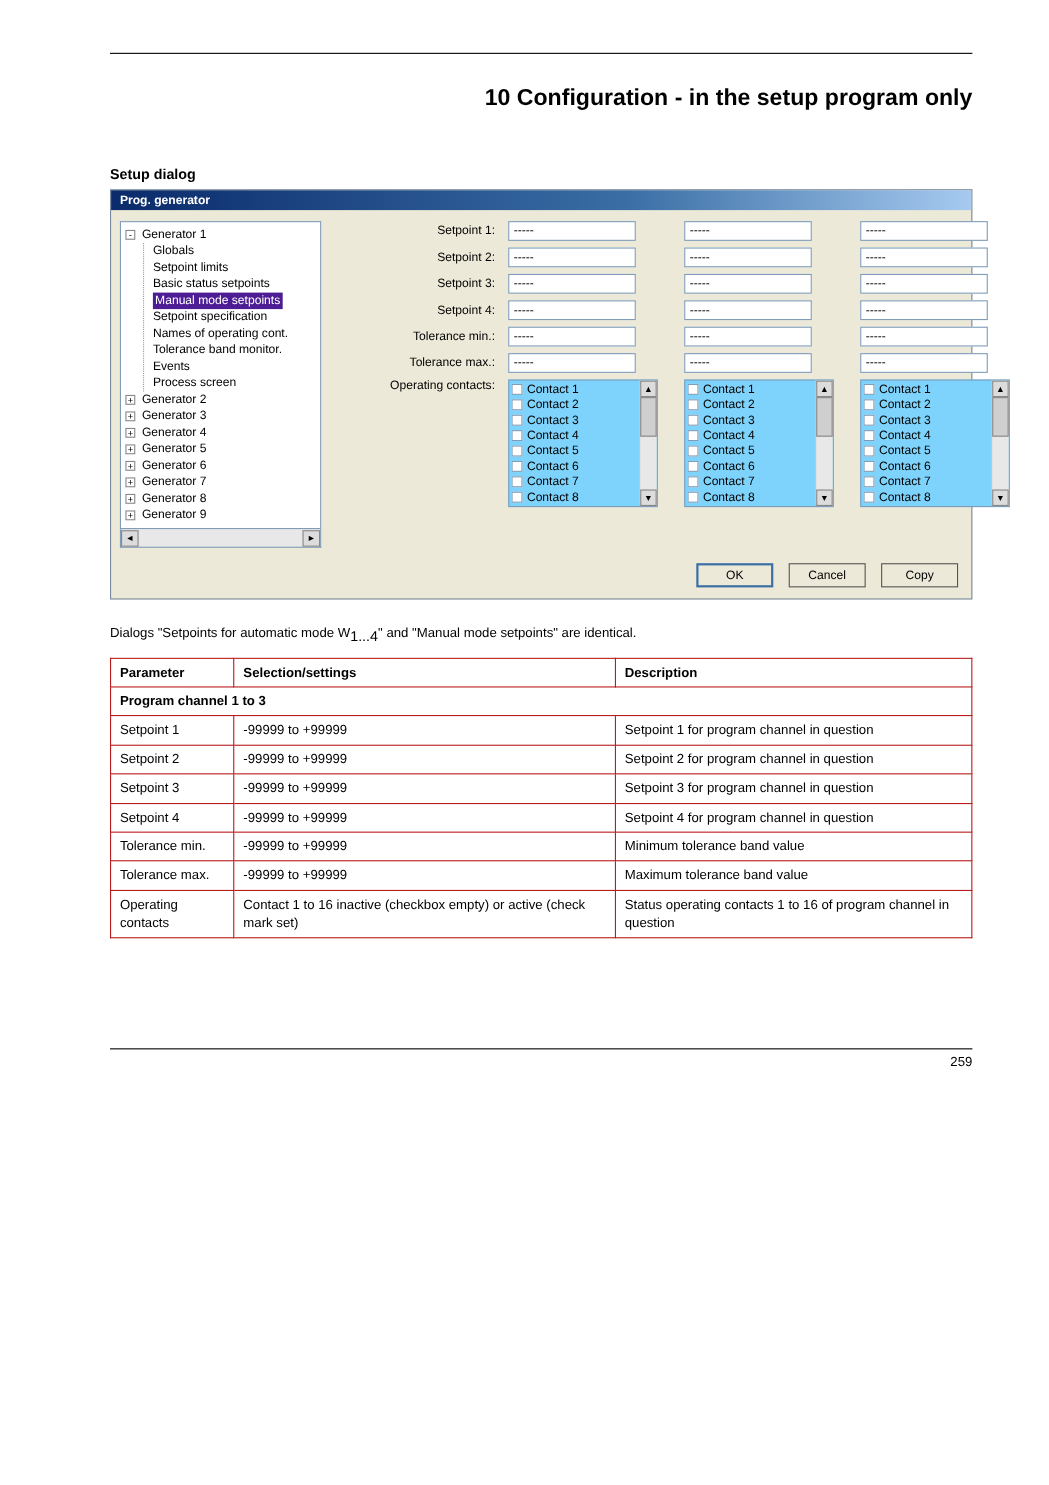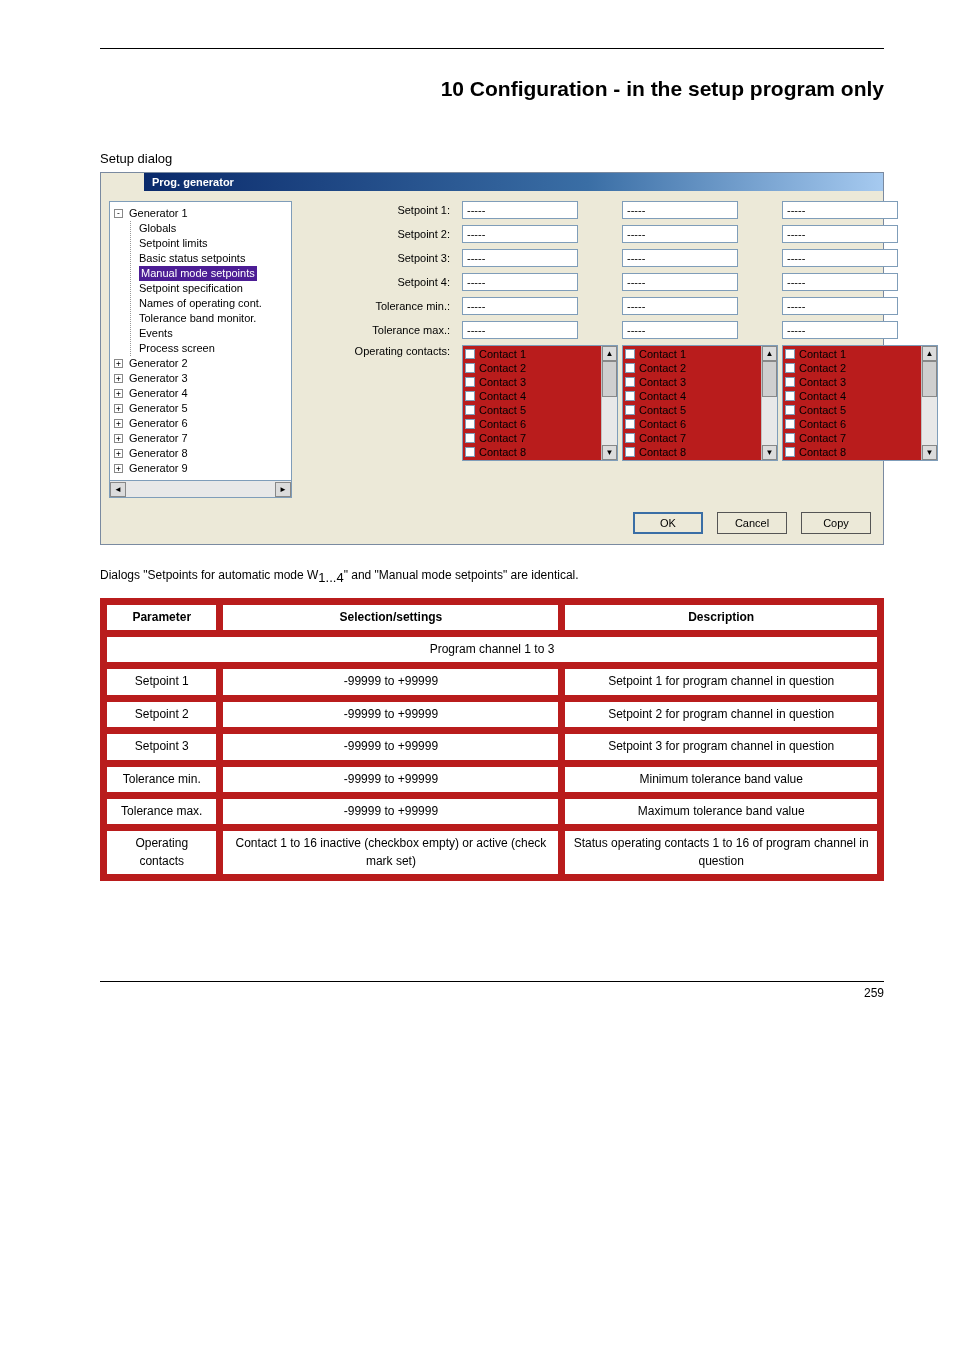--- a/index.html
+++ b/index.html
@@ -1,63 +1,63 @@
 <!DOCTYPE html>
 <html><head>
 <meta charset="utf-8">
 <style>
   * { box-sizing: border-box; margin: 0; padding: 0; }
   html, body { width: 954px; font-family: Arial, sans-serif; color: #000; background: #fff; }
   .page { width: 954px; padding: 48px 70px 40px 100px; }
   hr.rule { border: none; border-top: 1px solid #000; margin: 0; }
   .chapter-line { font-size: 21px; font-weight: bold; text-align: right; margin-top: 28px; margin-bottom: 50px; }
-  .left-col-label { font-size: 13px; font-weight: normal; margin-bottom: 6px; }
+  .left-col-label { font-size: 13px; font-weight: bold; margin-bottom: 6px; }
 
   
   .win { border: 1px solid #7a8aa0; background: #ece9d8; font-family: Tahoma, Arial, sans-serif; font-size: 11px; }
-  .titlebar { background: linear-gradient(to right, #0a2a6b, #3a6ea5 60%, #a6caf0); color: #fff; font-weight: bold; padding: 3px 8px; margin-left: 43px; }
+  .titlebar { background: linear-gradient(to right, #0a2a6b, #3a6ea5 60%, #a6caf0); color: #fff; font-weight: bold; padding: 3px 8px; }
   .win-body { display: flex; padding: 10px 8px 4px 8px; gap: 10px; }
   .tree-panel { width: 183px; background: #fff; border: 1px solid #7f9db9; padding: 4px 2px; position: relative; overflow: hidden; }
   .tree-scroll-h { height: 17px; background: #e8e8e8; border: 1px solid #7f9db9; border-top: none; display: flex; align-items: center; justify-content: space-between; width: 183px; }
   .tree-scroll-h .arrow { width: 16px; height: 15px; background: #dcdcdc; border: 1px solid #888; display: flex; align-items: center; justify-content: center; font-size: 8px; }
   .tree ul { list-style: none; }
   .tree li { white-space: nowrap; }
   .node { display: flex; align-items: center; gap: 3px; padding: 0 2px; line-height: 15px; }
   .exp { width: 9px; height: 9px; border: 1px solid #888; display: inline-flex; align-items: center; justify-content: center; font-size: 8px; line-height: 8px; font-family: monospace; margin-right: 3px; background: #fff; }
   .node.selected span.lbl { background: #4c1d95; color: #fff; padding: 0 2px; }
   .children { margin-left: 18px; border-left: 1px dotted #999; padding-left: 6px; }
 
   .form-area { flex: 1; padding-right: 4px; }
   .form-row { display: flex; align-items: center; margin-bottom: 6px; }
   .form-label-col { width: 160px; text-align: right; padding-right: 12px; }
   .channel-col { width: 160px; }
   .ch-header { text-align: center; margin-bottom: 8px; }
   .txt { width: 116px; height: 18px; border: 1px solid #7f9db9; background: #fff; padding: 0 4px; font-size: 11px; }
 
-  .contacts-box { width: 156px; height: 116px; border: 1px solid #7f9db9; background: #b91c1c; display: flex; }
+  .contacts-box { width: 136px; height: 116px; border: 1px solid #7f9db9; background: #7dd3fc; display: flex; }
   .contacts-list { flex: 1; overflow: hidden; padding: 1px 2px; }
   .contact-item { display: flex; align-items: center; gap: 4px; line-height: 14px; }
   .cb { width: 10px; height: 10px; border: 1px solid #7f9db9; background: #fff; display: inline-block; }
   .vscroll { width: 16px; background: #e8e8e8; display: flex; flex-direction: column; justify-content: space-between; border-left: 1px solid #c0c0c0; }
   .vscroll .btn { height: 15px; background: #dcdcdc; border: 1px solid #888; display:flex; align-items:center; justify-content:center; font-size:8px; }
   .vscroll .track { flex: 1; position: relative; }
   .vscroll .thumb { position: absolute; top: 0; left: 0; right: 0; height: 36px; background: #cfcfcf; border: 1px solid #888; }
 
   .button-row { display: flex; justify-content: flex-end; gap: 14px; padding: 10px 12px 10px 0; }
   .button-row .pbtn { min-width: 70px; height: 22px; background: #ece9d8; border: 1px solid #555; font-size: 11px; display: flex; align-items: center; justify-content: center; }
   .button-row .pbtn.default { border: 2px solid #3a6ea5; margin-left: 36px; }
 
   .note { font-size: 12px; margin: 22px 0 10px 0; line-height: 1.4; }
   .note sub { font-size: 13px; vertical-align: sub; }
 
   
   table.param { width: 100%; border-collapse: collapse; font-size: 12px; margin-top: 4px; }
-  table.param th, table.param td { border: 7px solid #b91c1c; padding: 4px 8px; text-align: center; vertical-align: top; line-height: 1.45; }
+  table.param th, table.param td { border: 1px solid #b91c1c; padding: 4px 8px; text-align: left; vertical-align: top; line-height: 1.45; }
   table.param th { font-weight: bold; }
-  table.param .section td { font-weight: normal; }
+  table.param .section td { font-weight: bold; }
 
   .footer { margin-top: 100px; }
   .footer hr { border: none; border-top: 1px solid #000; }
   .footer-row { display: flex; justify-content: flex-end; font-size: 12px; padding-top: 4px; }
 </style>
 </head>
 <body>
 
 <div class="page">
   <hr class="rule">
@@ -391,20 +391,25 @@
           <td>Setpoint 2</td>
           <td>-99999 to +99999</td>
           <td>Setpoint 2 for program channel in question</td>
         </tr>
       <tr>
           <td>Setpoint 3</td>
           <td>-99999 to +99999</td>
           <td>Setpoint 3 for program channel in question</td>
         </tr>
       <tr>
+          <td>Setpoint 4</td>
+          <td>-99999 to +99999</td>
+          <td>Setpoint 4 for program channel in question</td>
+        </tr>
+      <tr>
           <td>Tolerance min.</td>
           <td>-99999 to +99999</td>
           <td>Minimum tolerance band value</td>
         </tr>
       <tr>
           <td>Tolerance max.</td>
           <td>-99999 to +99999</td>
           <td>Maximum tolerance band value</td>
         </tr>
       <tr>

